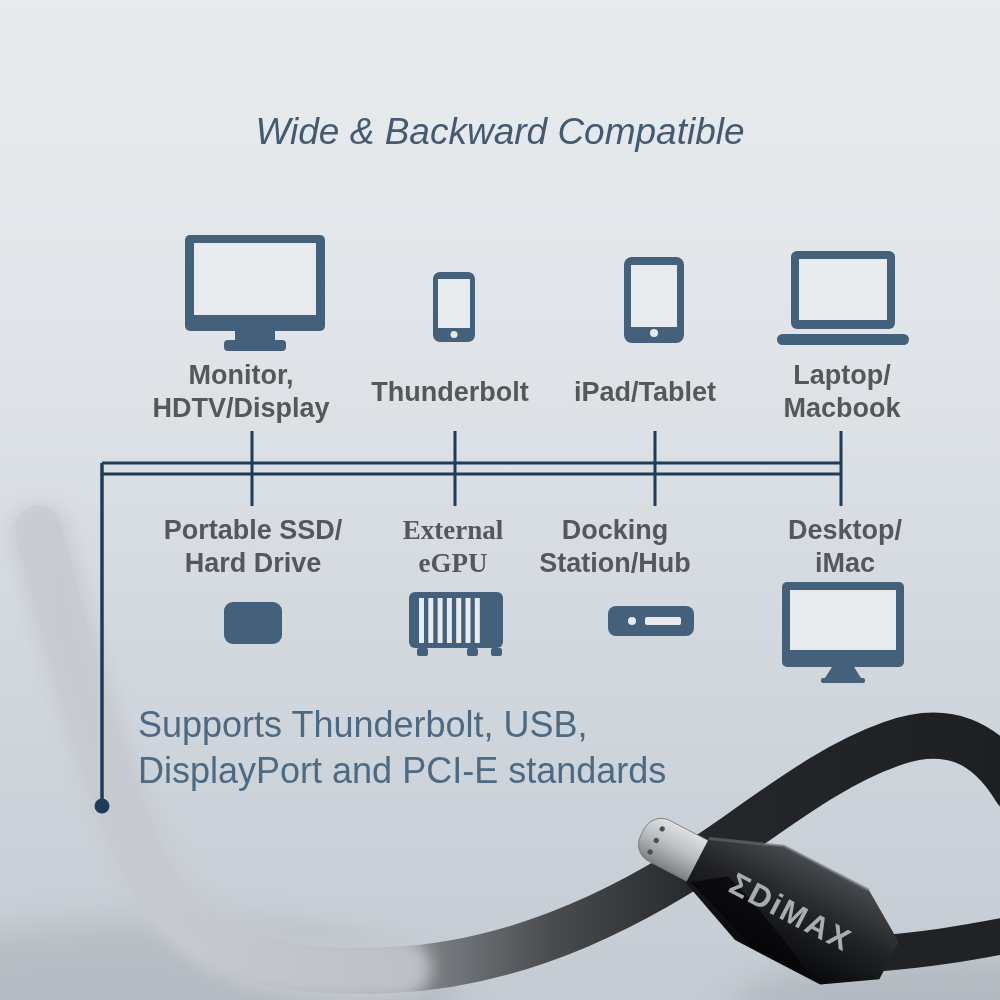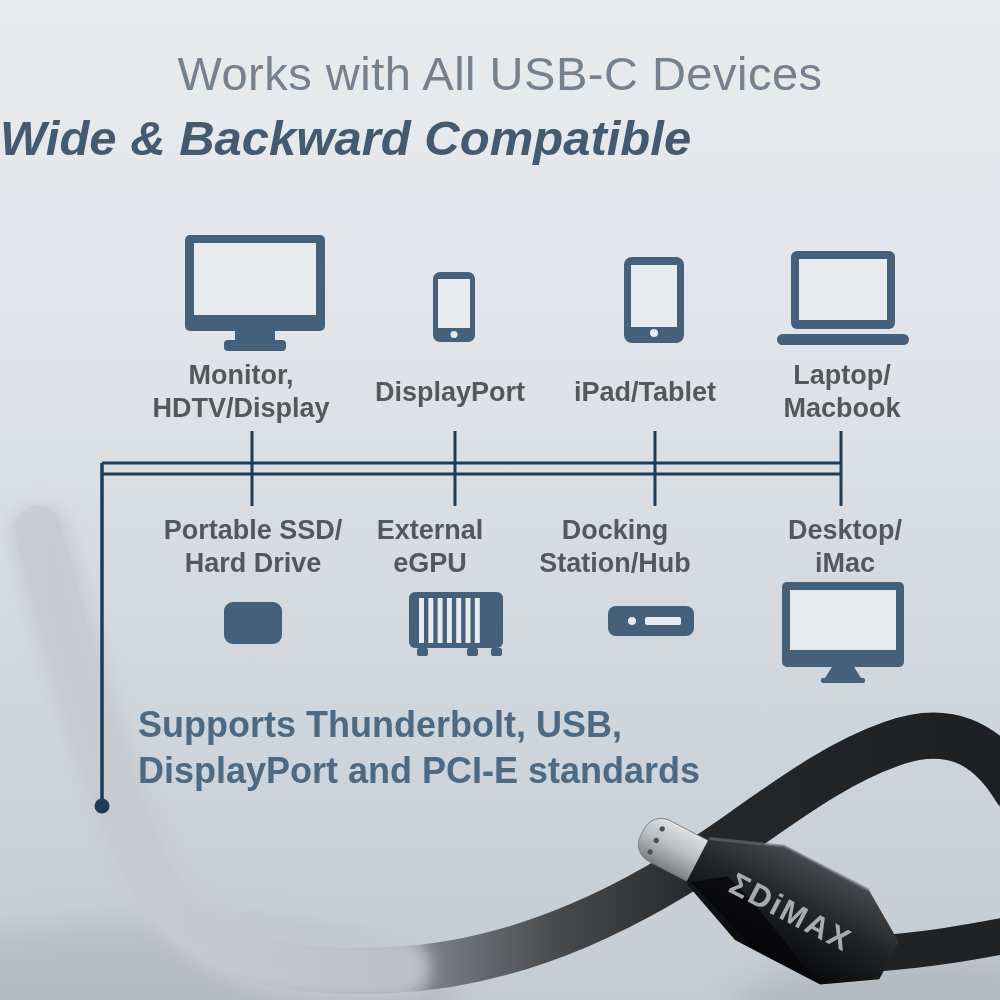--- a/index.html
+++ b/index.html
@@ -11,35 +11,35 @@
     position:relative; width:1000px; height:1000px; overflow:hidden;
     background:linear-gradient(180deg,#e8ebee 0%,#e2e6ea 30%,#d3d9df 62%,#c4cbd3 100%);
     font-family:"Liberation Sans", sans-serif;
   }
   .layer{ position:absolute; inset:0; pointer-events:none; }
   .page-title{
     position:absolute; top:48px; left:0; width:100%; text-align:center;
     font-size:47px; line-height:1.1; font-weight:400; color:var(--title); letter-spacing:.5px;
   }
   .page-subtitle{
-    position:absolute; top:112px; left:0; width:100%; 
-    font-size:49px; line-height:1.1; font-weight:700; font-style:italic; color:var(--subtitle);
+    position:absolute; top:112px; left:0; width:100%; text-align:center;
+    font-size:37px; line-height:1.1; font-weight:400; font-style:italic; color:var(--subtitle);
   }
   .icon{ position:absolute; transform:translateX(-50%); color:var(--accent); }
   .dev-label{
     position:absolute; transform:translateX(-50%);
     width:250px; display:flex; align-items:center; justify-content:center;
     text-align:center; white-space:pre-line;
     font-size:27px; line-height:33px; font-weight:700; color:var(--label);
   }
   .row-top .dev-label{ top:358px; height:68px; }
   .row-bottom .dev-label{ top:512px; height:70px; }
   .supports-note{
     position:absolute; left:138px; top:702px;
-    font-size:36px; line-height:46px; color:var(--note); white-space:pre-line;font-weight:bold;
+    font-size:36px; line-height:46px; color:var(--note); white-space:pre-line;
   }
   svg text{ font-family:"Liberation Sans", sans-serif; }
 </style>
 </head>
 <body>
 
 <div class="stage">
 
   <svg class="layer" width="1000" height="1000" viewBox="0 0 1000 1000">
     <defs>
@@ -85,21 +85,20 @@
       <circle cx="12" cy="-12" r="2.6" fill="#4a4e52"></circle>
       <circle cx="12" cy="1" r="2.6" fill="#4a4e52"></circle>
       <circle cx="12" cy="14" r="2.6" fill="#4a4e52"></circle>
       <path d="M 58,-25 L 128,-53 L 224,-53 L 274,-21 L 274,21 L 224,53 L 128,53 L 58,25 Z" fill="url(#bodyg)"></path>
       <path d="M 58,-25 L 128,-53 L 224,-53" fill="none" stroke="#6c7076" stroke-width="3" opacity="0.6"></path>
       <path d="M 62,22 L 150,52 L 214,52 C 170,28 120,8 92,0 Z" fill="#050608" opacity="0.75"></path>
       <text x="98" y="13" font-size="31" font-weight="bold" letter-spacing="2.5" fill="#a8acb0">ΣDiMAX</text>
     </g>
   </svg>
 
-  <div class="page-title">Works with All USB-C Devices</div>
   <div class="page-subtitle">Wide &amp; Backward Compatible</div>
 
   <div class="row-top">
     <svg class="icon" style="left:255px; top:235px;" width="140" height="117" viewBox="0 0 140 117">
       <rect x="0" y="0" width="140" height="96" rx="5" fill="currentColor"></rect>
       <rect x="9" y="8" width="122" height="72" style="fill:var(--screen)"></rect>
       <rect x="50" y="96" width="40" height="11" fill="currentColor"></rect>
       <rect x="39" y="105" width="62" height="11" rx="4" fill="currentColor"></rect>
     </svg>
     <svg class="icon" style="left:454px; top:272px;" width="42" height="70" viewBox="0 0 42 70">
@@ -113,21 +112,21 @@
       <circle cx="30" cy="76" r="4" style="fill:var(--screen)"></circle>
     </svg>
     <svg class="icon" style="left:843px; top:251px;" width="132" height="94" viewBox="0 0 132 94">
       <rect x="14" y="0" width="104" height="78" rx="6" fill="currentColor"></rect>
       <rect x="22" y="8" width="88" height="61" style="fill:var(--screen)"></rect>
       <rect x="0" y="83" width="132" height="11" rx="5.5" fill="currentColor"></rect>
     </svg>
 
     <div class="dev-label" style="left:241px;">Monitor,
 HDTV/Display</div>
-    <div class="dev-label" style="left:450px;">DisplayPort</div>
+    <div class="dev-label" style="left:450px;">Thunderbolt</div>
     <div class="dev-label" style="left:645px;text-align:right;">iPad/Tablet</div>
     <div class="dev-label" style="left:842px;">Laptop/
 Macbook</div>
   </div>
 
   <svg class="layer" width="1000" height="1000" viewBox="0 0 1000 1000">
     <g stroke="var(--line)" stroke-width="3" fill="none">
       <path d="M 102,463 H 841"></path>
       <path d="M 102,474 H 841"></path>
       <path d="M 252,431 V 506"></path>
@@ -135,21 +134,21 @@
       <path d="M 655,431 V 506"></path>
       <path d="M 841,431 V 506"></path>
       <path d="M 102,463 V 800" stroke-width="3.5"></path>
     </g>
     <circle cx="102" cy="806" r="7.5" fill="var(--line)"></circle>
   </svg>
 
   <div class="row-bottom">
     <div class="dev-label" style="left:253px;">Portable SSD/
 Hard Drive</div>
-    <div class="dev-label" style="left:430px;">External
+    <div class="dev-label" style="left:453px;font-family:Liberation Serif, serif;">External
 eGPU</div>
     <div class="dev-label" style="left:615px;">Docking
 Station/Hub</div>
     <div class="dev-label" style="left:845px;">Desktop/
 iMac</div>
 
     <svg class="icon" style="left:253px; top:602px;" width="58" height="42" viewBox="0 0 58 42">
       <rect x="0" y="0" width="58" height="42" rx="9" fill="currentColor"></rect>
     </svg>
     <svg class="icon" style="left:456px; top:592px;" width="94" height="64" viewBox="0 0 94 64">

